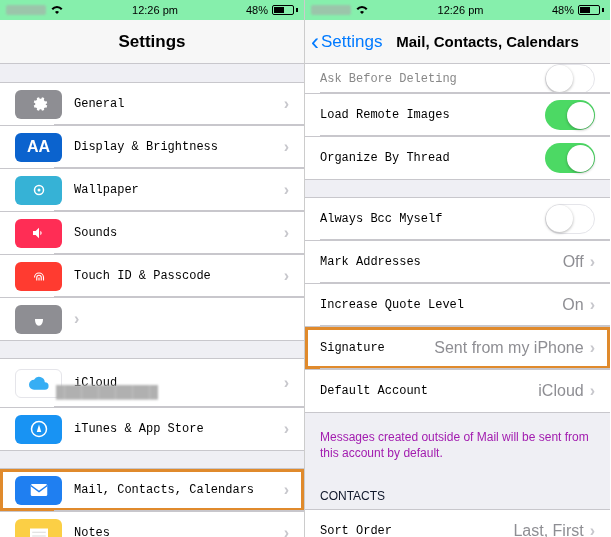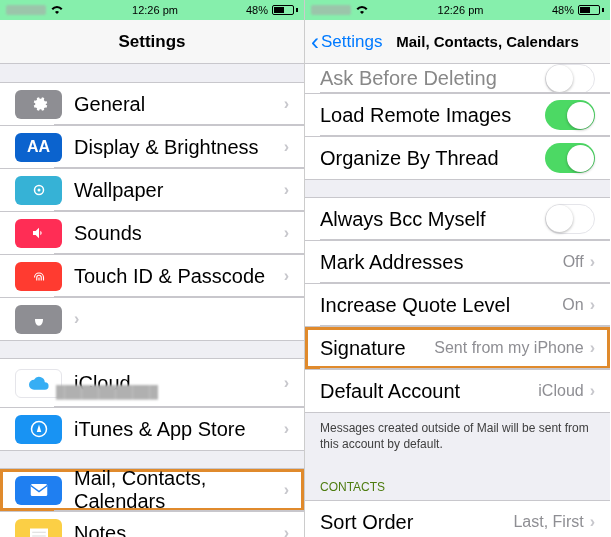--- a/index.html
+++ b/index.html
@@ -23,32 +23,32 @@
   .content { overflow-y: hidden; }
   .group { margin-top: 18px; }
   .group.tight { margin-top: 0; }
   .row { background: #fff; border-top: 1px solid #c8c7cc; border-bottom: 1px solid #c8c7cc; margin-bottom: -1px; height: 44px; display: flex; align-items: center; padding: 0 15px; position: relative; }
   .group .row + .row { border-top: 1px solid #c8c7cc; margin-left: 0; }
   .row .sep { position: absolute; left: 54px; right: 0; bottom: 0; height: 1px; background: #c8c7cc; }
   .row .sep.full { left: 15px; }
   .row.noicon .sep { left: 15px; }
   .row:last-child .sep { display: none; }
   .icon { width: 47px; height: 29px; border-radius: 6px; margin-right: 12px; display: flex; align-items: center; justify-content: center; color: #fff; font-size: 16px; flex-shrink: 0; }
-  .label { font-size: 20px; color: #000; flex: 1; }
+  .label { font-size: 12px; color: #000; flex: 1; font-family: Liberation Mono, monospace; }
   .detail { font-size: 16px; color: #8e8e93; margin-right: 6px; }
   .chev { color: #c7c7cc; font-size: 16px; font-weight: 600; }
   .toggle { width: 50px; height: 30px; border-radius: 15px; position: relative; flex-shrink: 0; }
   .toggle.on { background: #4cd964; }
   .toggle.off { background: #fff; border: 1.5px solid #e5e5ea; }
   .knob { width: 27px; height: 27px; background: #fff; border-radius: 50%; position: absolute; top: 1.5px; box-shadow: 0 1px 3px rgba(0,0,0,.3); }
   .toggle.on .knob { right: 1.5px; }
   .toggle.off .knob { left: 0; top: 0; }
   .highlight { box-shadow: inset 0 0 0 3px #e08a2c; }
-  .footer-text { font-size: 12px; color: #404040; padding: 9px 15px 14px; line-height: 1.3; }
-  .header-text { font-size: 12px; color: #4d7c0f; padding: 14px 15px 6px; text-transform: uppercase; }
+  .footer-text { font-size: 12px; color: #a21caf; padding: 18px 15px 14px; line-height: 1.3; }
+  .header-text { font-size: 12px; color: #0f172a; padding: 14px 15px 6px; text-transform: uppercase; }
   .subtext { font-size: 12px; color: #b0b0b0; position: absolute; left: 56px; top: 26px; filter: blur(1px); }
   .row.tall { height: 50px; }
   
   .ic-general  { background: #8e8e93; }
   .ic-display  { background: #0b63ce; }
   .ic-wallpaper{ background: #36b2d6; }
   .ic-sounds   { background: #ff2d55; }
   .ic-touchid  { background: #ff3b30; }
   .ic-privacy  { background: #8e8e93; }
   .ic-icloud   { background: #fff; border:1px solid #e5e5ea; color:#36aef4; }

